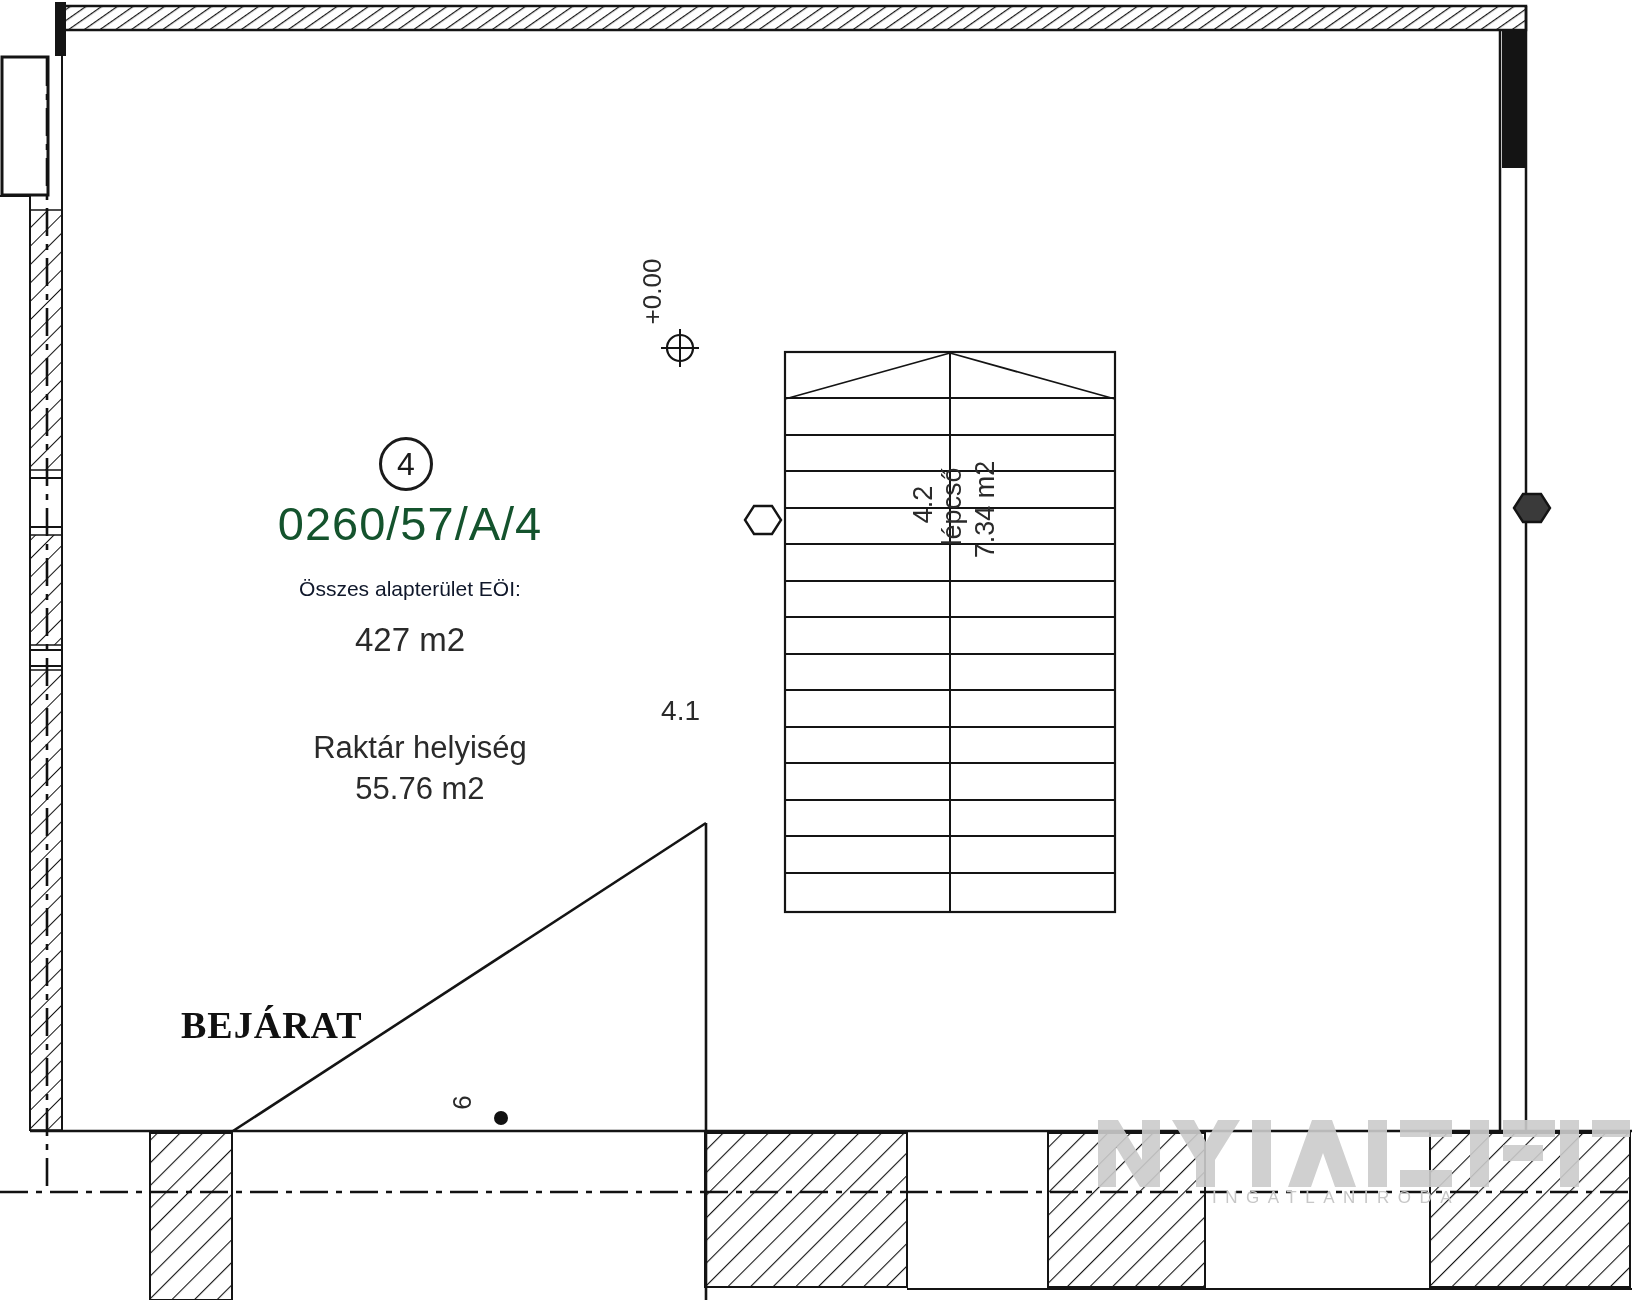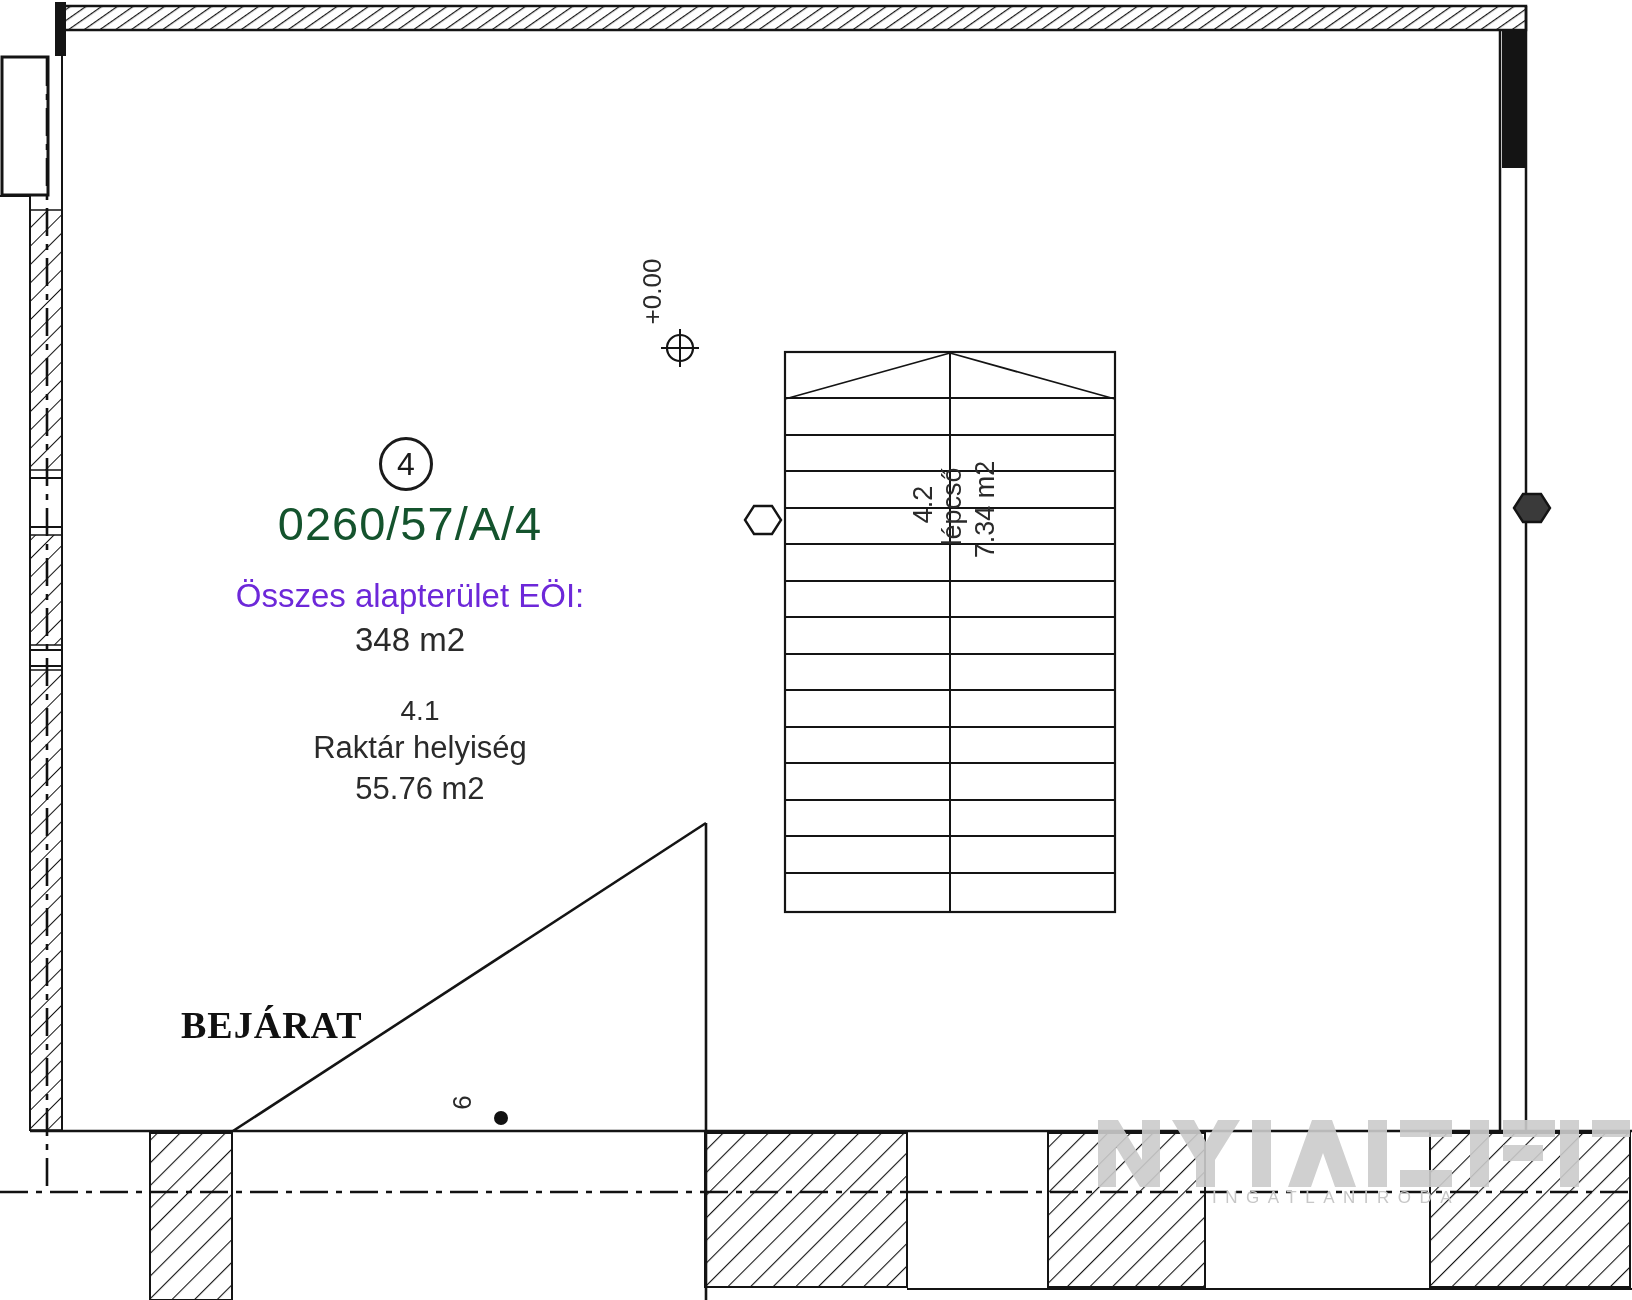--- a/index.html
+++ b/index.html
@@ -7,23 +7,23 @@
   body { font-family:"Liberation Sans", sans-serif; position:relative; color:#222; }
   .abs { position:absolute; white-space:nowrap;text-align:center; }
   .ctr { text-align:center; }
   .rot { transform:rotate(-90deg); }
   #plan-svg { position:absolute; left:0; top:0; }
   .badge {
     width:54px; height:54px; border:3px solid #1a1a1a; border-radius:50%;
     font-size:32px; line-height:48px; text-align:center; color:#1a1a1a;
   }
   .parcel-id  { font-size:47px; color:#14532d; letter-spacing:1px; }
-  .area-label { font-size:33px; color:#6d28d9; }
+  .area-label { font-size:21px; color:#0f172a; }
   .area-value { font-size:33px; color:#2a2a2a; }
-  .room-num   { font-size:28px; color:#2a2a2a; }
+  .room-num   { font-size:28px; color:#2a2a2a;text-align:right; }
   .room-name  { font-size:31px; color:#2a2a2a; }
   .room-area  { font-size:31px; color:#2a2a2a; }
   .entrance   { font-family:"Liberation Serif", serif; font-weight:bold; font-size:38px; letter-spacing:1px; color:#111; }
   .rot-label  { font-size:26px; color:#2a2a2a; text-align:center; }
   .stair-label{ font-size:27px; color:#2a2a2a; text-align:center; }
   .wm-sub { font-size:17px; letter-spacing:8.5px; color:#c7c7c7; }
 </style>
 </head>
 <body>
 
@@ -137,21 +137,21 @@
       <rect x="1592" y="1120" width="38" height="17"></rect>
     </g>
   </svg>
 
   <div class="abs badge" style="left:379px; top:437px;">4</div>
 
   <div class="abs ctr parcel-id" style="left:140px; top:496px; width:540px;">0260/57/A/4</div>
 
   <div class="abs ctr area-label" style="left:140px; top:577px; width:540px;">Összes alapterület EÖI:</div>
 
-  <div class="abs ctr area-value" style="left:140px; top:621px; width:540px;">348 m2</div>
+  <div class="abs ctr area-value" style="left:140px; top:621px; width:540px;">427 m2</div>
 
   <div class="abs ctr room-num" style="left:140px; top:695px; width:560px;">4.1</div>
 
   <div class="abs ctr room-name" style="left:140px; top:730px; width:560px;text-align:center;">Raktár helyiség</div>
 
   <div class="abs ctr room-area" style="left:140px; top:771px; width:560px;">55.76 m2</div>
 
   <div class="abs entrance" style="left:181px; top:1003px;">BEJÁRAT</div>
 
   <div class="abs rot rot-label" style="left:592px; top:276px; width:120px;">+0.00</div>

